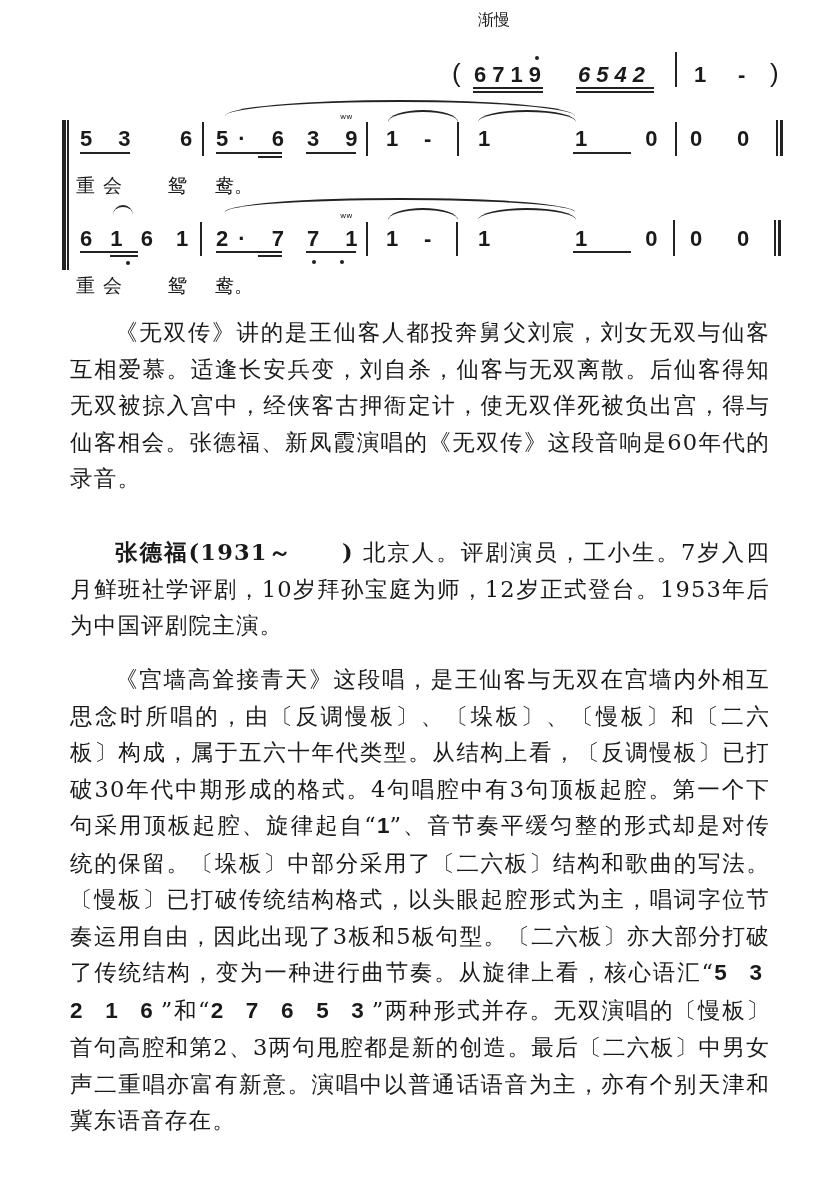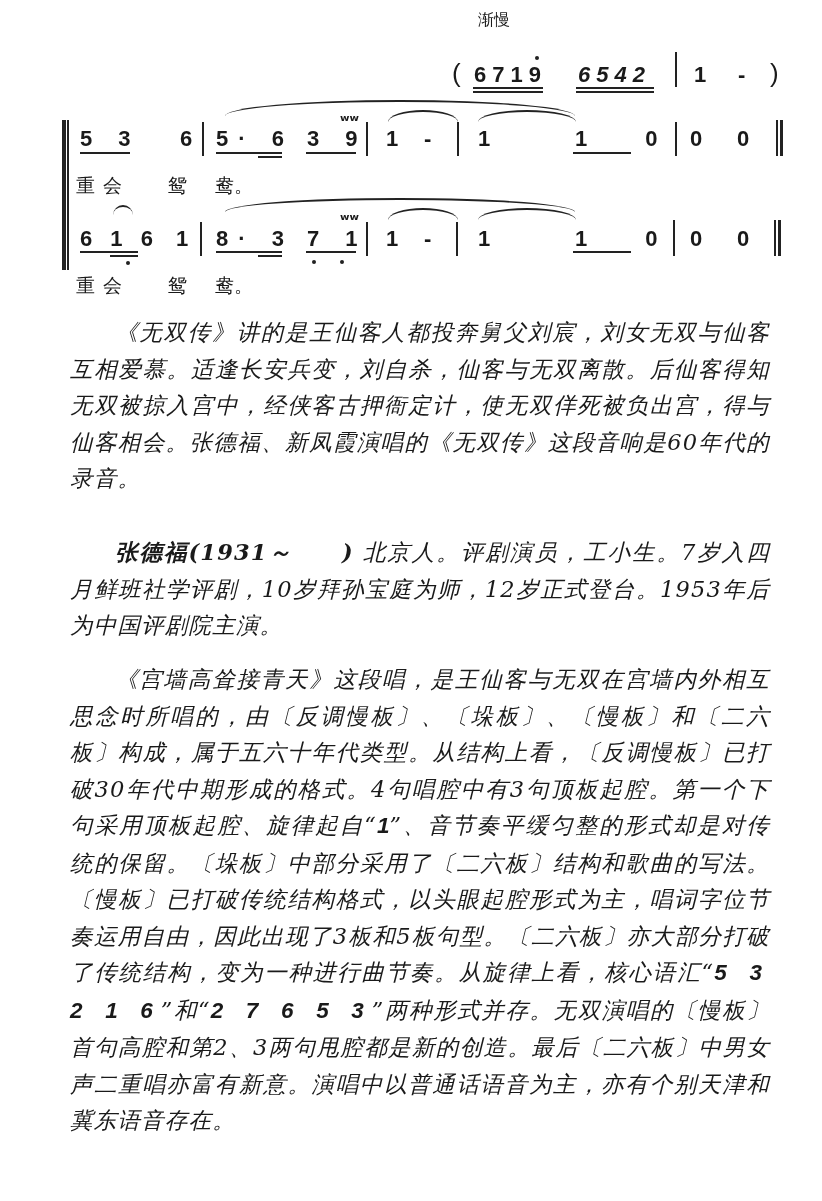--- a/index.html
+++ b/index.html
@@ -4,23 +4,23 @@
 <style>
   html, body { margin:0; padding:0; background:#ffffff; }
   body { width:822px; height:1201px; position:relative; overflow:hidden; color:#1a1a1a;
          font-family:"DejaVu Serif","Liberation Serif",serif; }
   .num { font-family:"Liberation Sans","DejaVu Sans",sans-serif; font-weight:bold; font-size:22px; position:absolute; line-height:1; }
   .lyric { font-family:"DejaVu Serif",serif; font-size:19px; position:absolute; line-height:1; }
   .bar { position:absolute; width:2px; background:#222; }
   .ul { position:absolute; height:1.5px; background:#222; }
   .dot { position:absolute; width:4px; height:4px; border-radius:50%; background:#222; }
   .slur { position:absolute; border-top:2px solid #222; border-radius:50% 50% 0 0 / 100% 100% 0 0; }
-  .tremolo { position:absolute; font-size:16px; font-family:"DejaVu Sans",sans-serif; line-height:1;font-weight:bold; }
+  .tremolo { position:absolute; font-size:12px; font-family:"DejaVu Sans",sans-serif; line-height:1; }
   .para { position:absolute; left:70px; width:700px; font-size:22.5px; line-height:36.5px; letter-spacing:1.2px; text-align:justify; }
-  .para p { margin:0;font-style:italic; }
+  .para p { margin:0; }
   .indent { text-indent:45px; }
   .bold { font-weight:bold; }
   .jnum { font-family:"Liberation Sans",sans-serif; font-weight:bold; letter-spacing:8px; position:relative; }
 </style>
 </head>
 <body>
 
 <div>
   <span class="lyric" style="left:478px;top:12px;font-size:16px;">渐慢</span>
   <span class="num" style="left:452px;top:60px;font-weight:normal;font-size:26px;">(</span>
@@ -74,21 +74,21 @@
   <div class="slur" style="left:388px;top:208px;width:70px;height:10px;"></div>
   <div class="slur" style="left:478px;top:208px;width:98px;height:10px;"></div>
   <div class="slur" style="left:113px;top:205px;width:20px;height:8px;"></div>
 
   <span class="num" style="left:80px;top:228px;letter-spacing:6px;">6 1 6</span>
   <div class="ul" style="left:80px;top:251px;width:58px;"></div>
   <div class="ul" style="left:110px;top:255px;width:28px;"></div>
   <div class="dot" style="left:126px;top:261px;"></div>
   <span class="num" style="left:176px;top:228px;">1</span>
   <div class="bar" style="left:200px;top:222px;height:34px;"></div>
-  <span class="num" style="left:216px;top:228px;letter-spacing:10px;">8· 3</span>
+  <span class="num" style="left:216px;top:228px;letter-spacing:10px;">2· 7</span>
   <div class="ul" style="left:216px;top:251px;width:66px;"></div>
   <div class="ul" style="left:258px;top:255px;width:24px;"></div>
   <span class="num" style="left:307px;top:228px;letter-spacing:10px;">7 1</span>
   <div class="ul" style="left:306px;top:251px;width:50px;"></div>
   <div class="dot" style="left:312px;top:260px;"></div>
   <div class="dot" style="left:340px;top:260px;"></div>
   <span class="tremolo" style="left:340px;top:212px;">ʷʷ</span>
   <div class="bar" style="left:366px;top:222px;height:34px;"></div>
   <span class="num" style="left:386px;top:228px;">1</span>
   <span class="num" style="left:424px;top:228px;">-</span>

